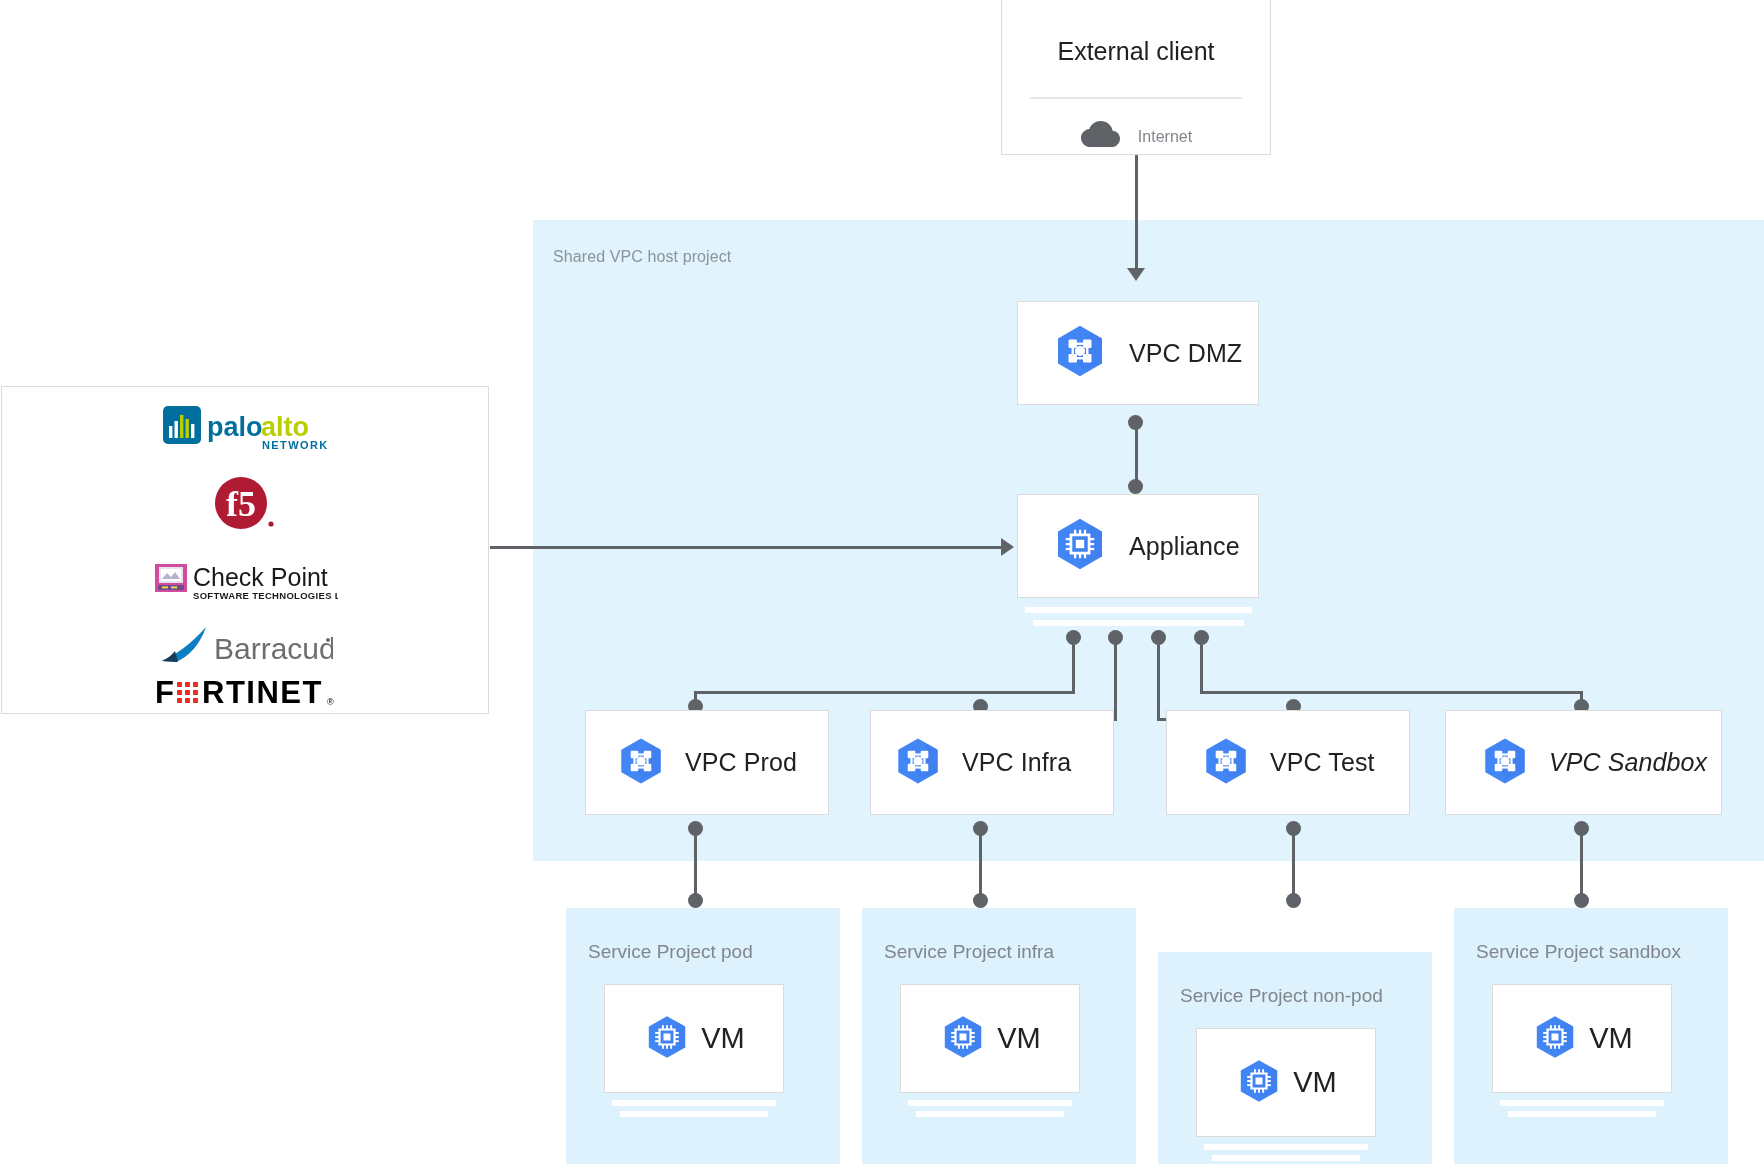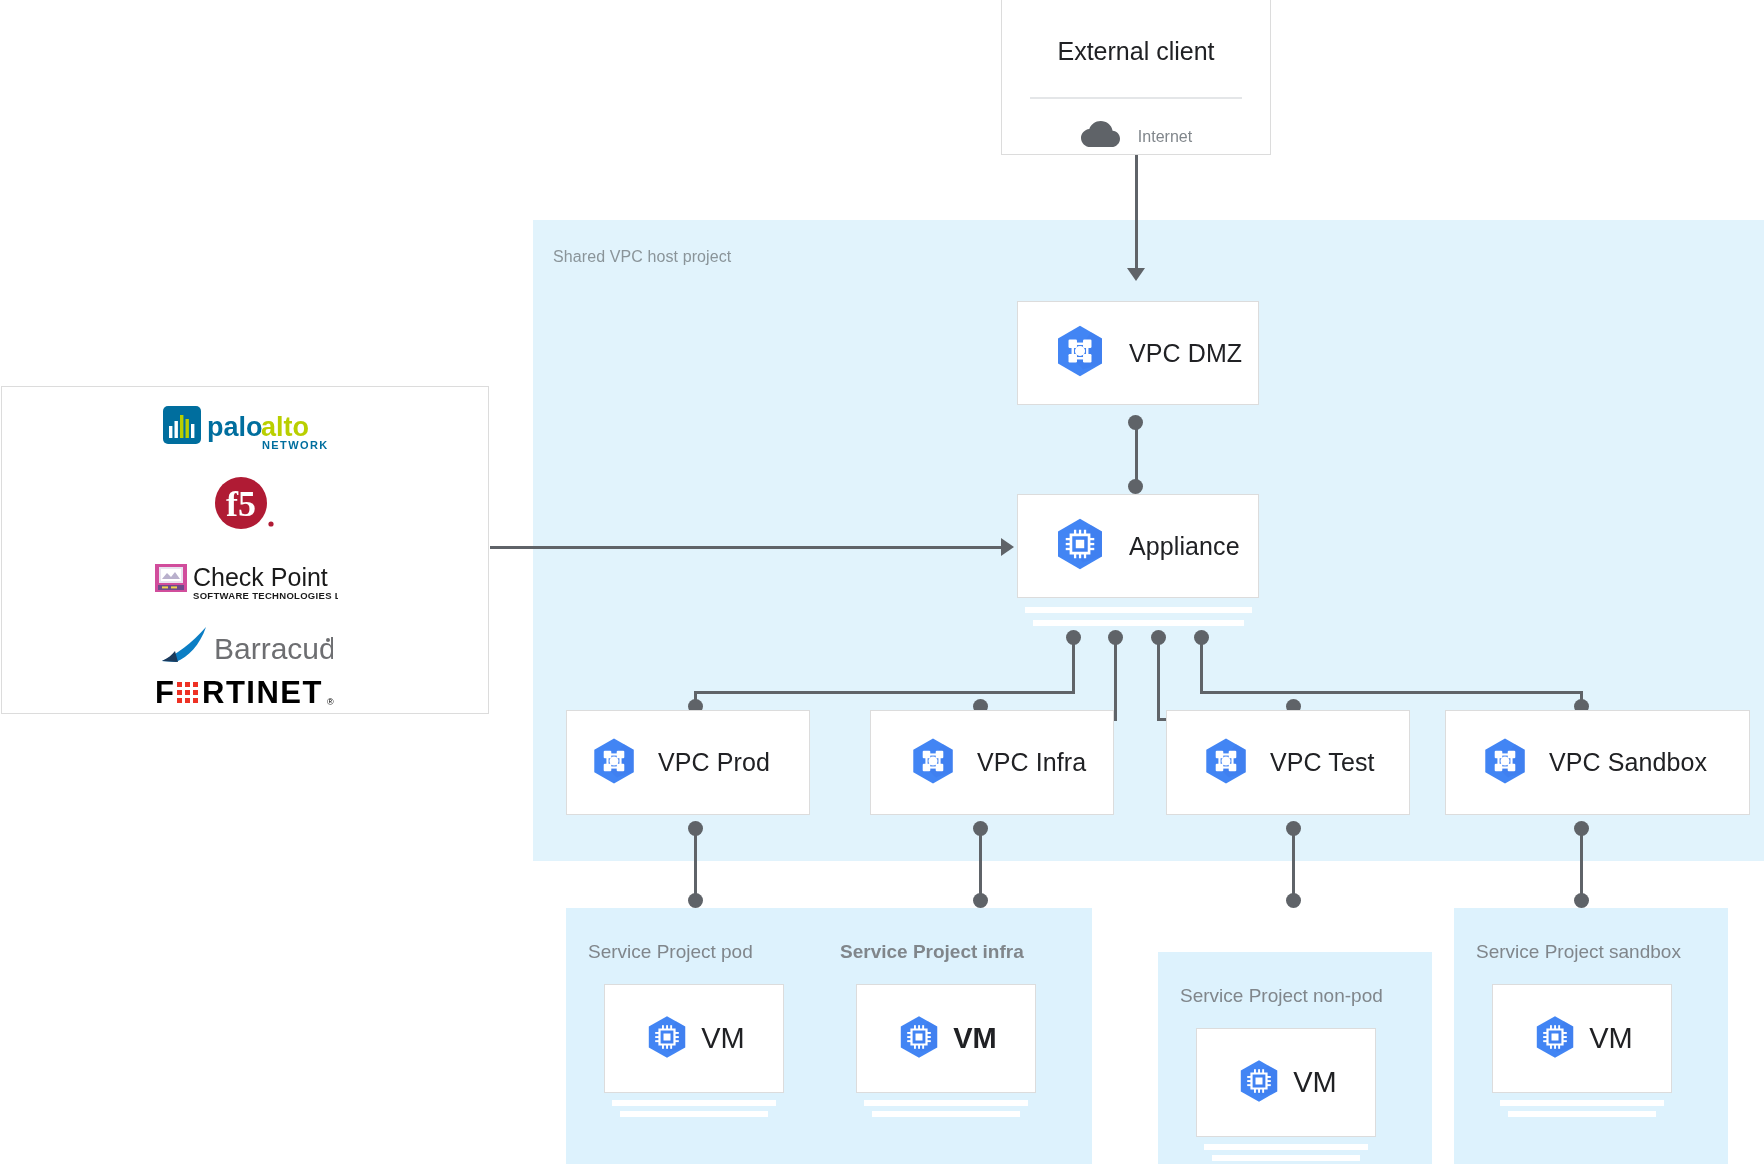--- a/index.html
+++ b/index.html
@@ -318,42 +318,42 @@
   <div class="conn v" style="left:1157px; top:637px; height:83px;"></div>
   <div class="conn h" style="left:1157px; top:718px; width:138px;"></div>
   <div class="conn v" style="left:1292px; top:718px; height:54px;"></div>
   <div class="dot" style="left:1286px; top:699px;"></div>
 
   <div class="conn v" style="left:1200px; top:637px; height:56px;"></div>
   <div class="conn h" style="left:1200px; top:691px; width:383px;"></div>
   <div class="conn v" style="left:1580px; top:691px; height:81px;"></div>
   <div class="dot" style="left:1574px; top:699px;"></div>
 
-  <div class="card" style="left:566px; top:710px; width:244px; height:105px; padding-left:21px; gap:18px;">
+  <div class="card" style="left:585px; top:710px; width:244px; height:105px; padding-left:29px; gap:18px;">
     <span class="hexicon">
       <svg width="52" height="52" viewBox="0 0 48 48">
         <path d="M24 3.2 42.2 13.6v20.8L24 44.8 5.8 34.4V13.6z" fill="#4285f4"></path>
         <path d="M42.2 34.4V13.6L33 8.3 18 30.5l8.5 8.5z" fill="#3b78e7" opacity=".35"></path>
         <g fill="#ffffff">
           <rect x="14.5" y="14.5" width="7" height="7" rx="1"></rect>
           <rect x="26.5" y="14.5" width="7" height="7" rx="1"></rect>
           <rect x="14.5" y="26.5" width="7" height="7" rx="1"></rect>
           <rect x="26.5" y="26.5" width="7" height="7" rx="1"></rect>
           <rect x="21" y="17" width="6" height="2"></rect>
           <rect x="21" y="29" width="6" height="2"></rect>
           <rect x="17" y="21" width="2" height="6"></rect>
           <rect x="29" y="21" width="2" height="6"></rect>
           <circle cx="24" cy="24" r="4.2"></circle>
         </g>
       </svg>
     </span>
     <span class="label">VPC Prod</span>
   </div>
 
-  <div class="card" style="left:870px; top:710px; width:244px; height:105px; padding-left:36px; gap:18px;">
+  <div class="card" style="left:870px; top:710px; width:244px; height:105px; padding-left:21px; gap:18px;">
     <span class="hexicon">
       <svg width="52" height="52" viewBox="0 0 48 48">
         <path d="M24 3.2 42.2 13.6v20.8L24 44.8 5.8 34.4V13.6z" fill="#4285f4"></path>
         <path d="M42.2 34.4V13.6L33 8.3 18 30.5l8.5 8.5z" fill="#3b78e7" opacity=".35"></path>
         <g fill="#ffffff">
           <rect x="14.5" y="14.5" width="7" height="7" rx="1"></rect>
           <rect x="26.5" y="14.5" width="7" height="7" rx="1"></rect>
           <rect x="14.5" y="26.5" width="7" height="7" rx="1"></rect>
           <rect x="26.5" y="26.5" width="7" height="7" rx="1"></rect>
           <rect x="21" y="17" width="6" height="2"></rect>
@@ -381,21 +381,21 @@
           <rect x="21" y="29" width="6" height="2"></rect>
           <rect x="17" y="21" width="2" height="6"></rect>
           <rect x="29" y="21" width="2" height="6"></rect>
           <circle cx="24" cy="24" r="4.2"></circle>
         </g>
       </svg>
     </span>
     <span class="label">VPC Test</span>
   </div>
 
-  <div class="card" style="left:1445px; top:710px; width:305px; height:105px; padding-left:33px; gap:18px;">
+  <div class="card" style="left:1445px; top:710px; width:277px; height:105px; padding-left:33px; gap:18px;font-style:italic;">
     <span class="hexicon">
       <svg width="52" height="52" viewBox="0 0 48 48">
         <path d="M24 3.2 42.2 13.6v20.8L24 44.8 5.8 34.4V13.6z" fill="#4285f4"></path>
         <path d="M42.2 34.4V13.6L33 8.3 18 30.5l8.5 8.5z" fill="#3b78e7" opacity=".35"></path>
         <g fill="#ffffff">
           <rect x="14.5" y="14.5" width="7" height="7" rx="1"></rect>
           <rect x="26.5" y="14.5" width="7" height="7" rx="1"></rect>
           <rect x="14.5" y="26.5" width="7" height="7" rx="1"></rect>
           <rect x="26.5" y="26.5" width="7" height="7" rx="1"></rect>
           <rect x="21" y="17" width="6" height="2"></rect>
@@ -449,21 +449,21 @@
               <rect x="31.8" y="27.2" width="4" height="1.9"></rect>
           </g>
         </svg>
       </span>
       <span class="label">VM</span>
     </div>
     <div class="stackline" style="left:46px; top:192px; width:164px;"></div>
     <div class="stackline" style="left:54px; top:203px; width:148px;"></div>
   </div>
 
-  <div class="svc-region" style="left:818px;font-weight:bold;">
+  <div class="svc-region" style="left:862px;">
     <div class="svc-label">Service Project infra</div>
     <div class="vm-card">
       <span class="hexicon">
         <svg width="48" height="48" viewBox="0 0 48 48">
           <path d="M24 3.2 42.2 13.6v20.8L24 44.8 5.8 34.4V13.6z" fill="#4285f4"></path>
           <path d="M42.2 34.4V13.6L33 8.3 18 30.5l8.5 8.5z" fill="#3b78e7" opacity=".35"></path>
           <g fill="#ffffff">
             <path d="M16.5 16.5h15v15h-15z" fill="none" stroke="#ffffff" stroke-width="2.2"></path>
             <rect x="20.5" y="20.5" width="7" height="7"></rect>
             <rect x="19" y="12.2" width="1.9" height="4"></rect>

